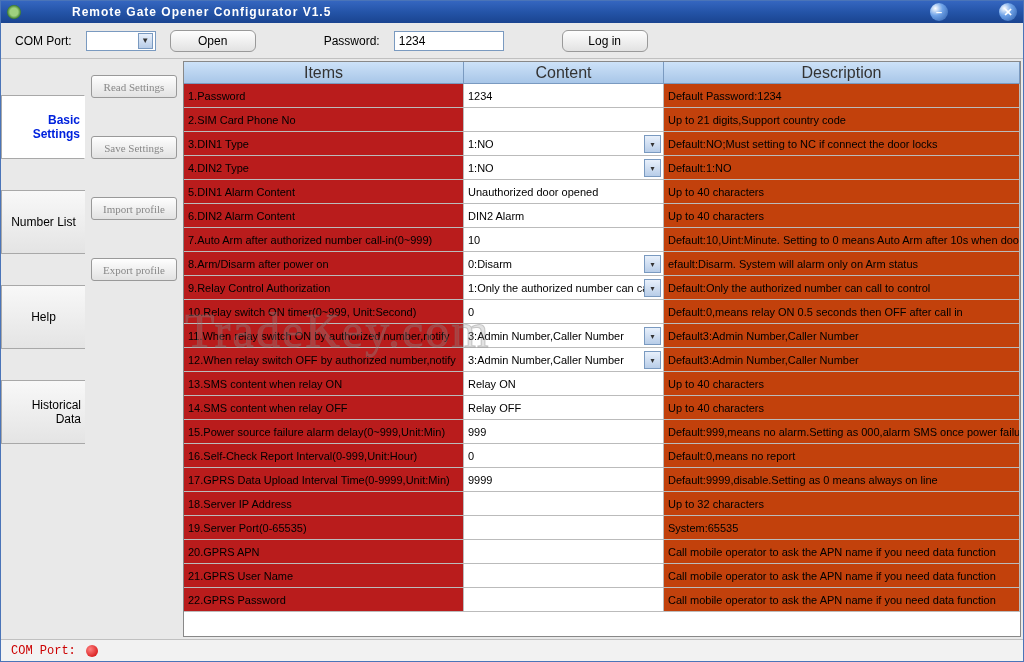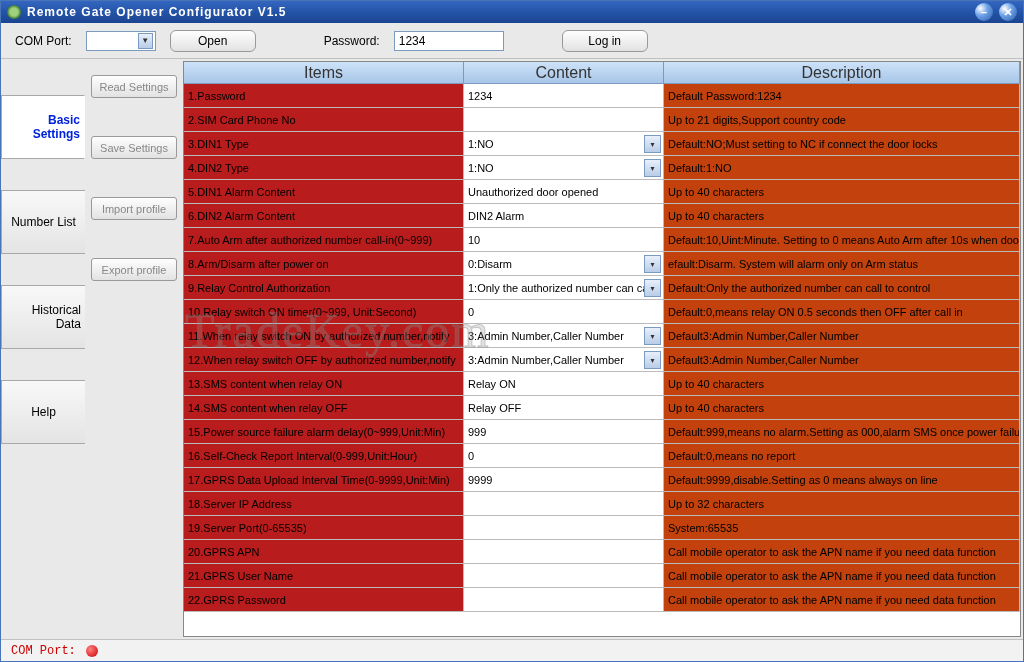--- a/index.html
+++ b/index.html
@@ -19,20 +19,21 @@
   }
   .titlebar {
     height: 22px;
     background: linear-gradient(to bottom, #3566c0 0%, #2454a8 50%, #1a4490 100%);
     color: #fff;
     display: flex;
     align-items: center;
     padding: 0 6px;
     font-weight: bold;
     font-size: 12px;
+    gap: 45px;
   }
   .titlebar .icon { width:14px; height:14px; background: radial-gradient(circle,#9fd07f 40%,#3a7a2a 70%); border-radius:50%; margin-right:6px;}
   .titlebar .title { flex:1; letter-spacing:1px; }
   .titlebar .winbtn {
     width:18px; height:18px; border-radius:50%;
     background: radial-gradient(circle at 30% 30%, #fff 0%, #6fa3e8 40%, #2a5aa8 100%);
     margin-left:6px; display:flex; align-items:center; justify-content:center;
     color:#fff; font-weight:bold; font-size:11px; cursor:pointer;
   }
   .topbar {
@@ -67,21 +68,21 @@
     height:64px; border:1px solid #a8a8a8; border-right:none;
     background:linear-gradient(to bottom,#f8f8f8,#e4e4e4);
     display:flex; align-items:center; justify-content:center; text-align:right;
     font-size:12px; margin-bottom:-1px; cursor:pointer; padding:12px 4px;margin-top:32px;
   }
   .tab.active {
     background:#fff; color:#0022dd; font-weight:bold; border-right:1px solid #fff;
     position:relative; z-index:2;
   }
   .sidebtns {
-    width:98px; display:flex; flex-direction:column; padding-top:16px; gap:38px; align-items:center;
+    width:98px; display:flex; flex-direction:column; padding-top:16px; gap:38px; align-items:center;font-family:Liberation Serif, serif;
   }
   .sidebtn {
     width:86px; height:23px; border:1px solid #999; border-radius:3px;
     background: linear-gradient(to bottom,#fefefe,#e2e2e2);
     display:flex; align-items:center; justify-content:center; font-size:11px;
     color:#888; cursor:pointer;
   }
   .grid {
     flex:1; background:#fff; border:1px solid #888;
     display:flex; flex-direction:column; overflow:auto;
@@ -142,22 +143,22 @@
     <div style="width:30px"></div>
     <div class="btn">Log in</div>
   </div>
 
   <div class="content">
     <div class="watermark">TradeKey.com</div>
 
     <div class="tabs">
       <div class="tab active">Basic Settings</div>
       <div class="tab">Number List</div>
+      <div class="tab">Help</div>
       <div class="tab">Historical Data</div>
-      <div class="tab">Help</div>
     </div>
 
     <div class="sidebtns">
       <div class="sidebtn">Read Settings</div>
       <div class="sidebtn">Save Settings</div>
       <div class="sidebtn">Import profile</div>
       <div class="sidebtn">Export profile</div>
     </div>
 
     <div class="grid">

